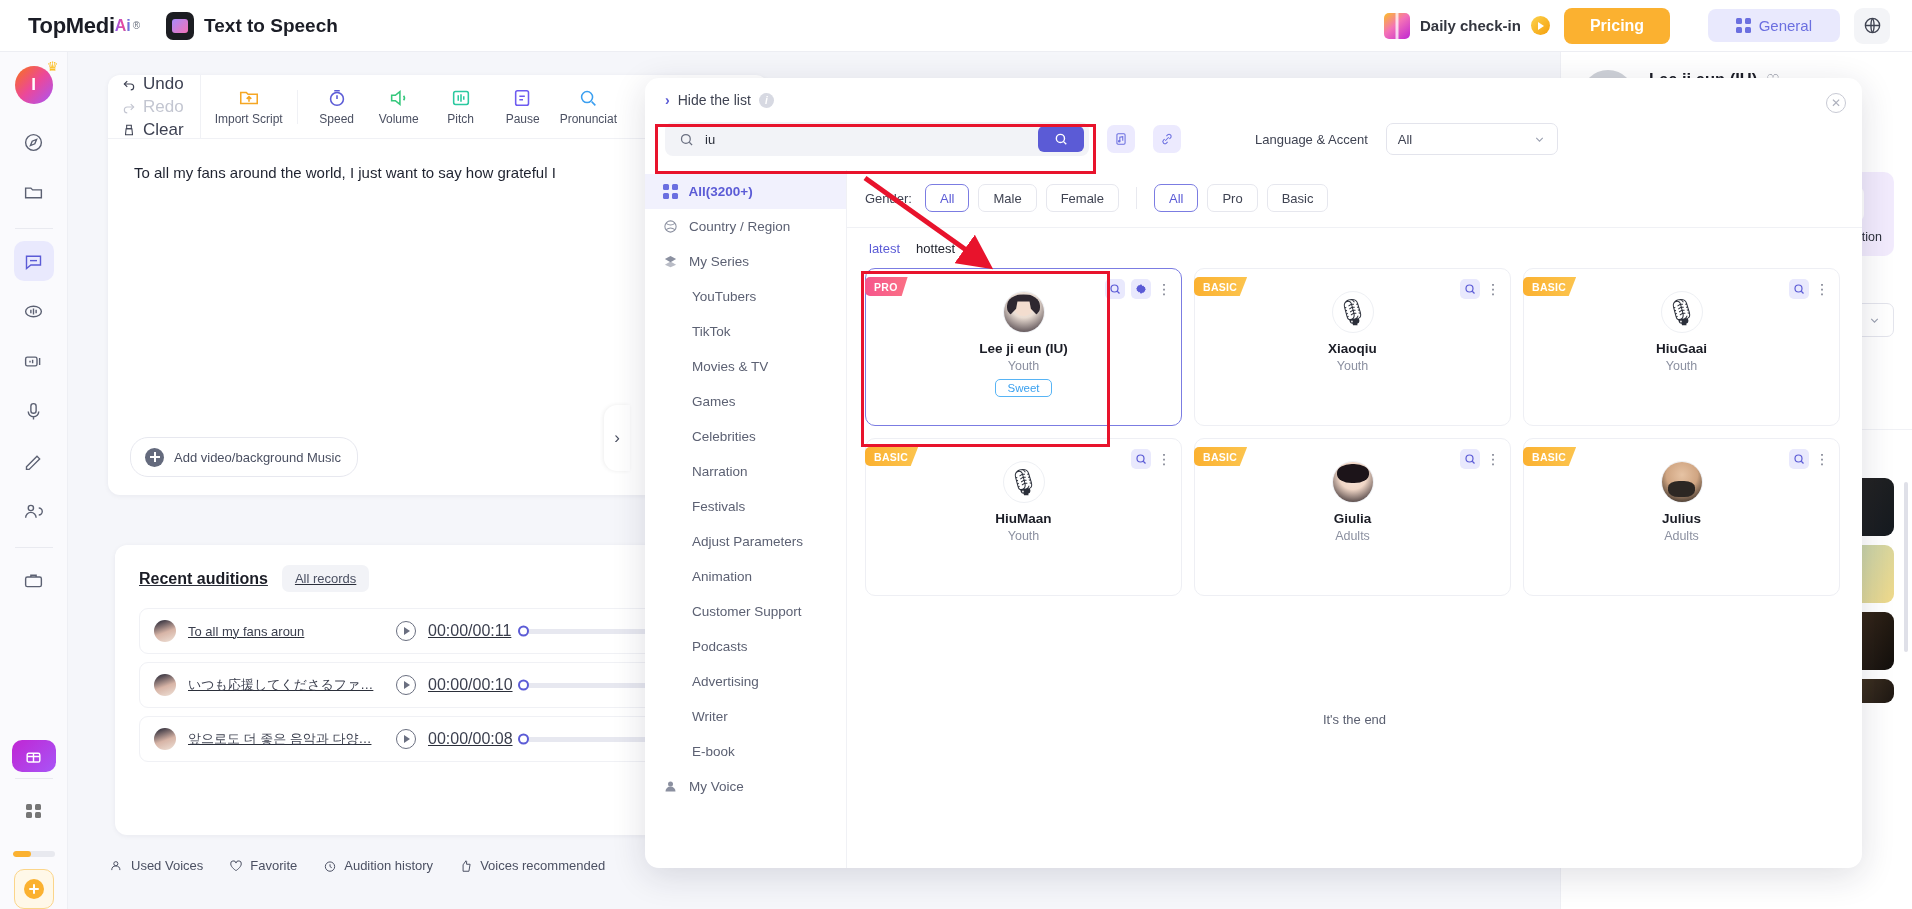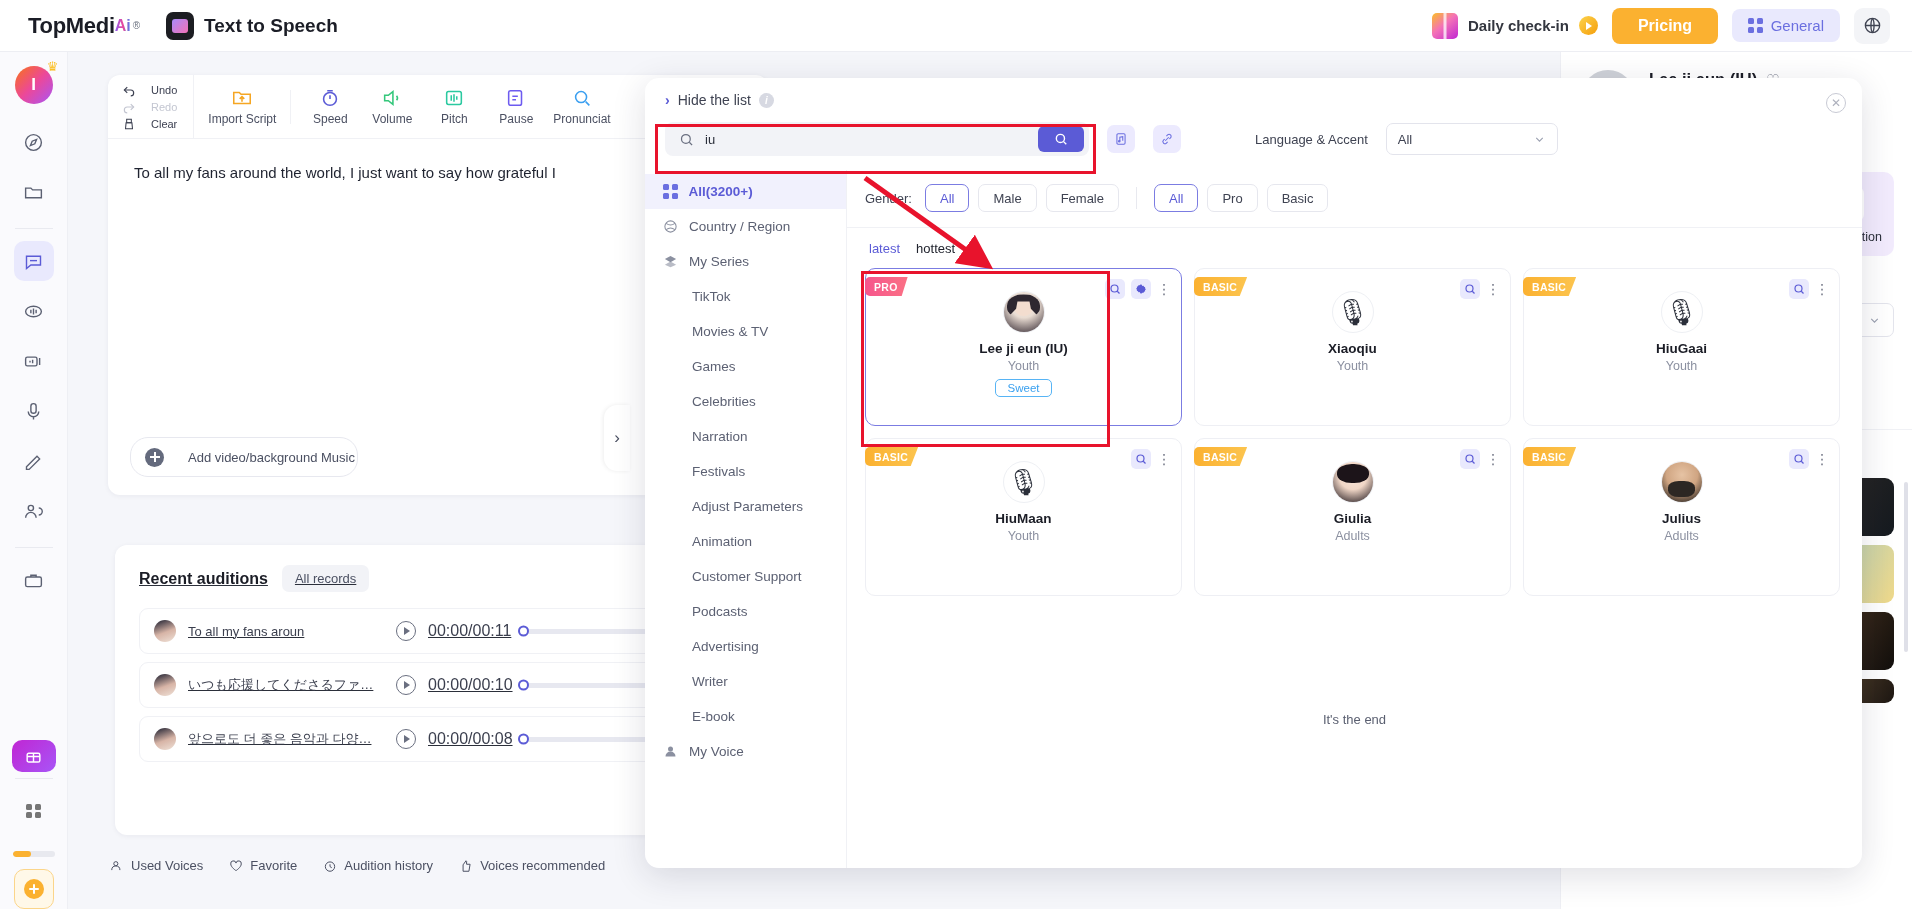--- a/index.html
+++ b/index.html
@@ -53,22 +53,22 @@
     background: linear-gradient(135deg,#fcd34d,#f59e0b);
     display: flex; align-items: center; justify-content: center;
   }
   .play-mini::after { content:""; border-left: 6px solid #fff; border-top: 4px solid transparent; border-bottom: 4px solid transparent; margin-left: 2px;}
   .pricing-btn {
     background: #fbb130; color: #fff; font-size: 16px; font-weight: bold;
     border: none; border-radius: 8px; padding: 9px 26px; cursor: pointer;
   }
   .general-btn {
     background: #e9e9fd; color: #6b6fe0; font-size: 15px; font-weight: normal;
-    border: none; border-radius: 8px; padding: 8px 16px; cursor: pointer;
-    display: flex; align-items: center; gap: 8px;
+    border: none; border-radius: 8px; padding: 8px 28px; cursor: pointer;
+    display: flex; align-items: center; gap: 8px; margin-left: 24px;
   }
   .grid4 { display: grid; grid-template-columns: 6px 6px; grid-template-rows: 6px 6px; gap: 2.5px; }
   .grid4 i { background: #6b6fe0; border-radius: 1.5px; display: block; }
   .globe-btn {
     width: 36px; height: 36px; border-radius: 9px; background: #f3f4f7;
     display: flex; align-items: center; justify-content: center; cursor: pointer;
   }
 
   
   .rail {
@@ -115,35 +115,35 @@
   .editor-card {
     position: absolute; top: 75px; left: 108px; width: 660px; height: 420px;
     background: #fff; border-radius: 12px; box-shadow: 0 1px 5px rgba(30,35,60,.06);
     overflow: hidden;
   }
   .toolbar { display: flex; align-items: stretch; height: 64px; border-bottom: 1px solid #f0f1f5; }
   .undo-col {
     display: flex; flex-direction: column; justify-content: center; gap: 3px;
     padding: 0 16px 0 14px; border-right: 1px solid #f0f1f5;
   }
-  .undo-row { display: flex; align-items: center; gap: 15px; font-size: 11px; color: #3d4152; cursor: pointer; }
+  .undo-row { display: flex; align-items: center; gap: 7px; font-size: 17px; color: #3d4152; cursor: pointer; }
   .undo-row.dim { color: #c3c6d1; }
   .tool-group { display: flex; align-items: center; padding: 0 8px; }
   .tool {
     display: flex; flex-direction: column; align-items: center; gap: 3px;
     min-width: 62px; cursor: pointer; padding: 4px 6px;
   }
   .tool .lbl { font-size: 12px; color: #4b5062; white-space: nowrap; }
   .tool-div { width: 1px; height: 34px; background: #f0f1f5; margin: 0 8px; align-self: center;}
   .editor-body { position: relative; height: 356px; padding: 22px 26px; }
   .script-text { font-size: 15px; color: #1f2330; line-height: 1.6; white-space: nowrap; overflow: hidden; }
   .add-media {
     position: absolute; left: 22px; bottom: 18px; width: 228px; height: 40px;
     border: 1px solid #e7e8ef; border-radius: 18px; background: #fff;
-    display: flex; align-items: center; gap: 24px; padding-left: 14px; cursor: pointer;
+    display: flex; align-items: center; gap: 10px; padding-left: 14px; cursor: pointer;
   }
   .add-media .lbl { font-size: 13px; color: #4b5062; }
   .dot-plus { width: 19px; height: 19px; border-radius: 50%; background: #646a7d; position: relative; }
   .dot-plus::before, .dot-plus::after {
     content:""; position:absolute; background:#fff; left:50%; top:50%; transform: translate(-50%,-50%);
   }
   .dot-plus::before { width: 10px; height: 2px; }
   .dot-plus::after  { width: 2px; height: 10px; }
 
   .editor-scroll-thumb {
@@ -748,20 +748,21 @@
             </svg>
           <span>Country / Region</span>
         </div>
         <div class="cat">
           <svg width="15" height="15" viewBox="0 0 24 24" fill="#8b90a0">
               <path d="M12 3l9 5-9 5-9-5z"></path>
               <path d="M12 12l9 5-9 4-9-4z" opacity=".6"></path>
             </svg>
           <span>My Series</span>
         </div>
+        <div class="cat sub">YouTubers</div>
         <div class="cat sub">TikTok</div>
         <div class="cat sub">Movies &amp; TV</div>
         <div class="cat sub">Games</div>
         <div class="cat sub">Celebrities</div>
         <div class="cat sub">Narration</div>
         <div class="cat sub">Festivals</div>
         <div class="cat sub">Adjust Parameters</div>
         <div class="cat sub">Animation</div>
         <div class="cat sub">Customer Support</div>
         <div class="cat sub">Podcasts</div>

